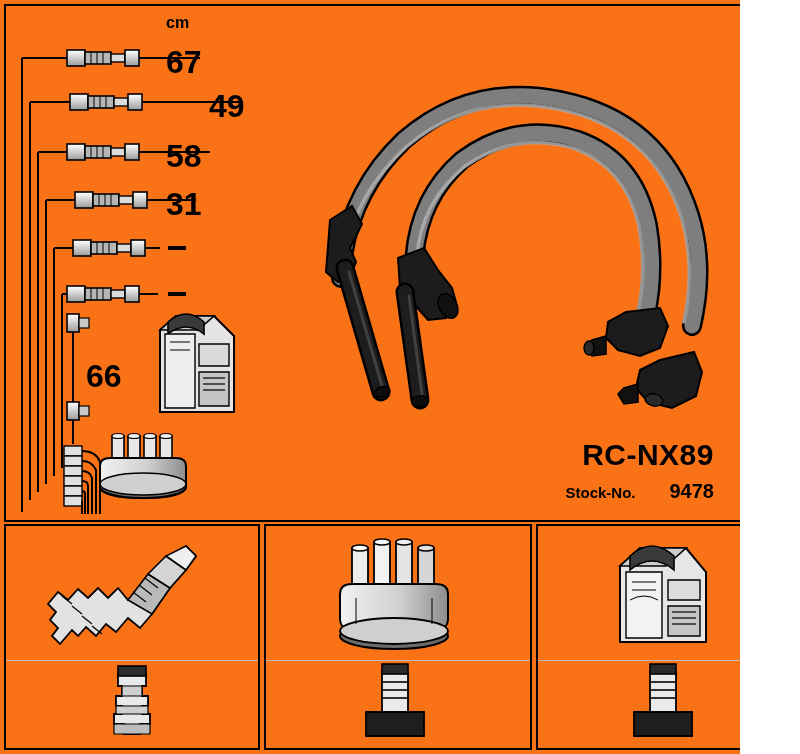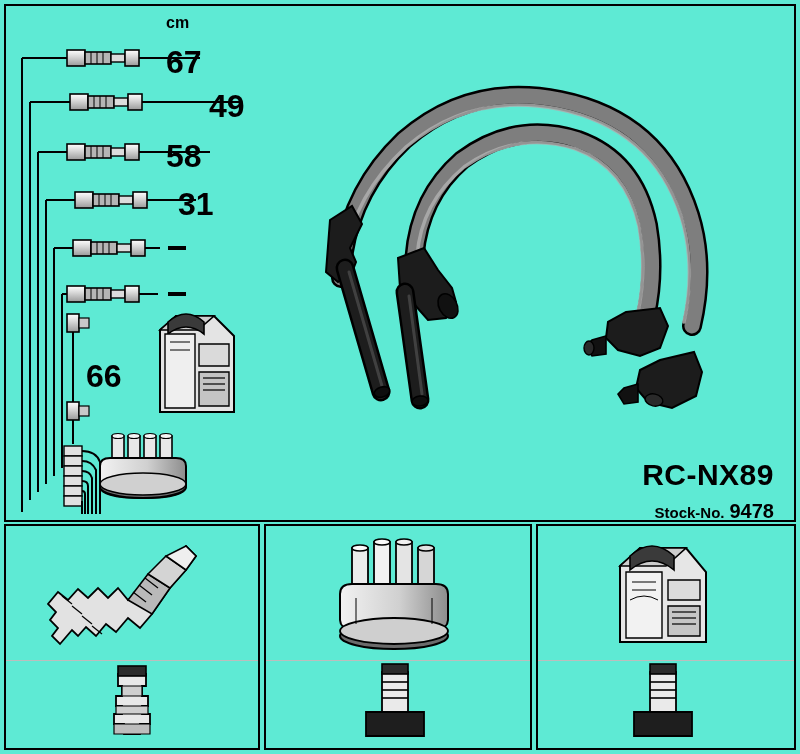--- a/index.html
+++ b/index.html
@@ -5,23 +5,23 @@
   html, body {
     margin: 0;
     padding: 0;
     background: #ffffff;
   }
   body {
     font-family: "Liberation Sans", sans-serif;
   }
   #page {
     position: relative;
-    width: 800px;
+    width: 740px;
     height: 754px;
-    background: #5eead4;
+    background: #f97316;
     overflow: hidden;
   }
   .frame {
     position: absolute;
     box-sizing: border-box;
     border: 2px solid #000000;
   }
   #main-frame {
     left: 4px;
     top: 4px;
@@ -47,21 +47,21 @@
     height: 226px;
   }
   .cell-divider {
     position: absolute;
     height: 1px;
     background: #bdbdbd;
   }
   #title-block {
     position: absolute;
     right: 26px;
-    top: 460px;
+    top: 440px;
     text-align: right;
     line-height: 1;
   }
   #part-number {
     font-size: 30px;
     font-weight: bold;
     letter-spacing: 0.5px;
     color: #000;
   }
   #stock-line {
@@ -71,20 +71,21 @@
     color: #000;
   }
   #stock-line .stock-label {
     font-size: 15px;
     font-weight: bold;
     margin-left: 40px;
   }
   #stock-line .stock-value {
     font-size: 20px;
     font-weight: bold;
+    margin-left: 29px;
   }
   .len-label {
     position: absolute;
     font-size: 32px;
     font-weight: bold;
     color: #000;
     text-align: center;
   }
   #cm-label {
     position: absolute;
@@ -393,21 +394,21 @@
 
   <div class="cell-divider" style="left:6px; top:660px; width:252px;"></div>
   <div class="cell-divider" style="left:266px; top:660px; width:264px;"></div>
   <div class="cell-divider" style="left:538px; top:660px; width:256px;"></div>
 
   <div id="cm-label">cm</div>
 
   <div class="len-label" style="left:166px; top:44px;">67</div>
   <div class="len-label" style="left:166px; top:88px;margin-left:43px;">49</div>
   <div class="len-label" style="left:166px; top:138px;">58</div>
-  <div class="len-label" style="left:178px; top:186px;">31</div>
+  <div class="len-label" style="left:166px; top:186px;">31</div>
   <div class="dash" style="left:168px; top:246px;"></div>
   <div class="dash" style="left:168px; top:292px;"></div>
   <div class="len-label" style="left:86px; top:358px;">66</div>
 
   <div id="title-block">
     <div id="part-number">RC-NX89</div>
     <div id="stock-line">
       <span class="stock-label">Stock-No.</span>
       <span class="stock-value">9478</span>
     </div>

